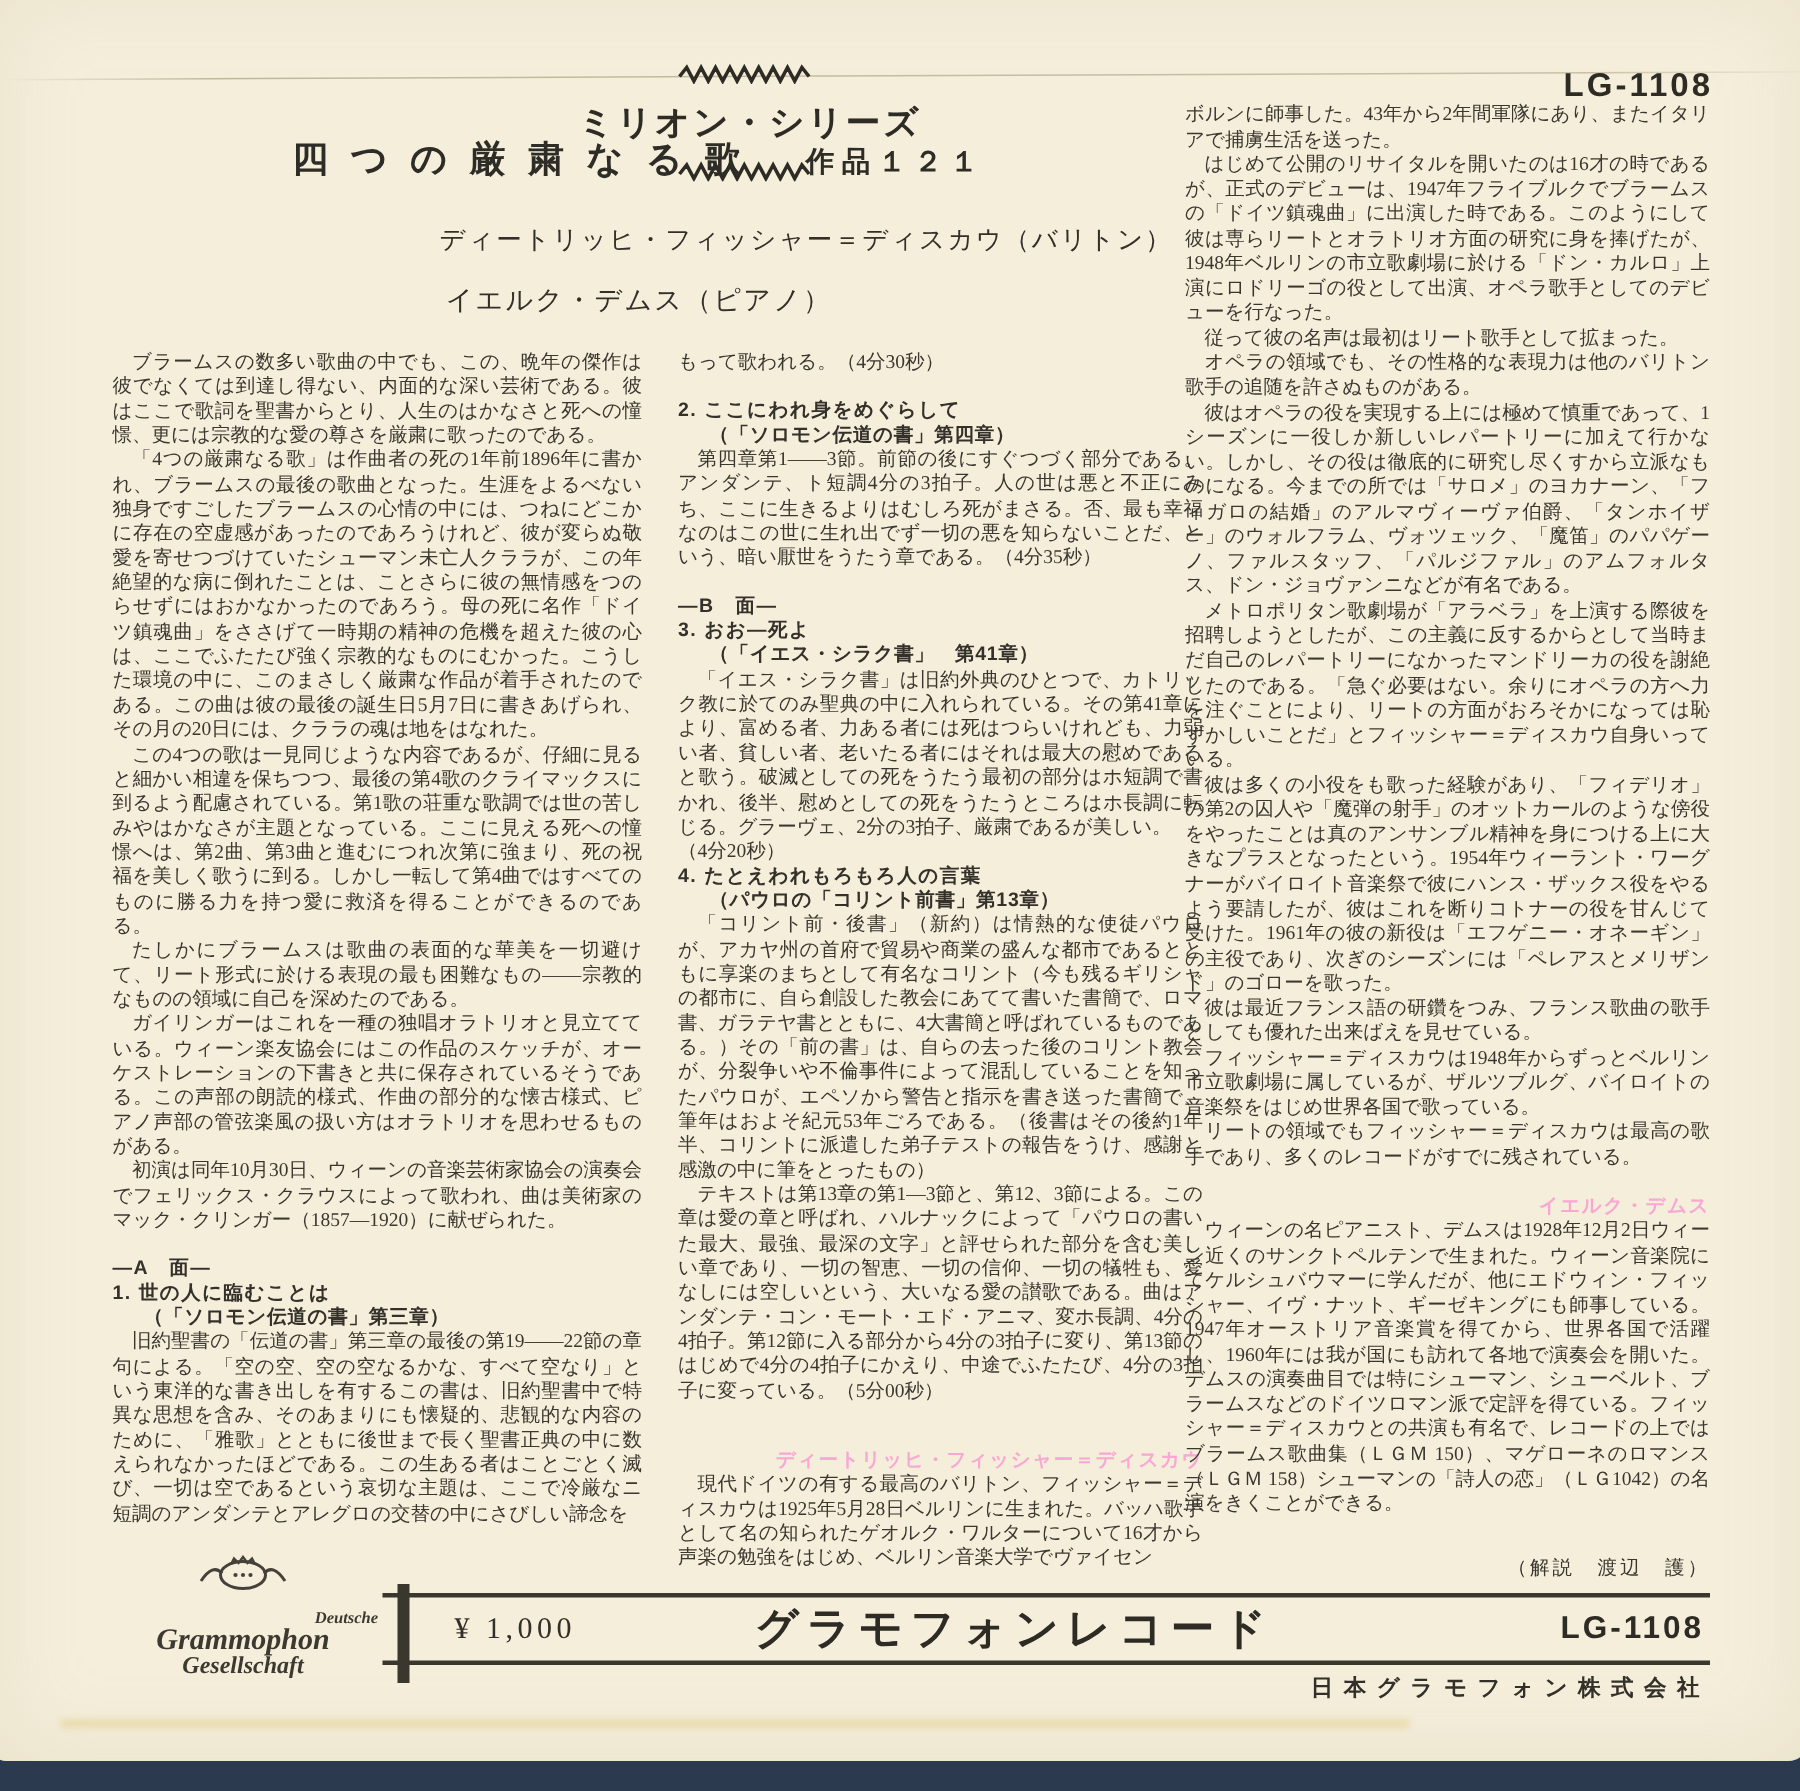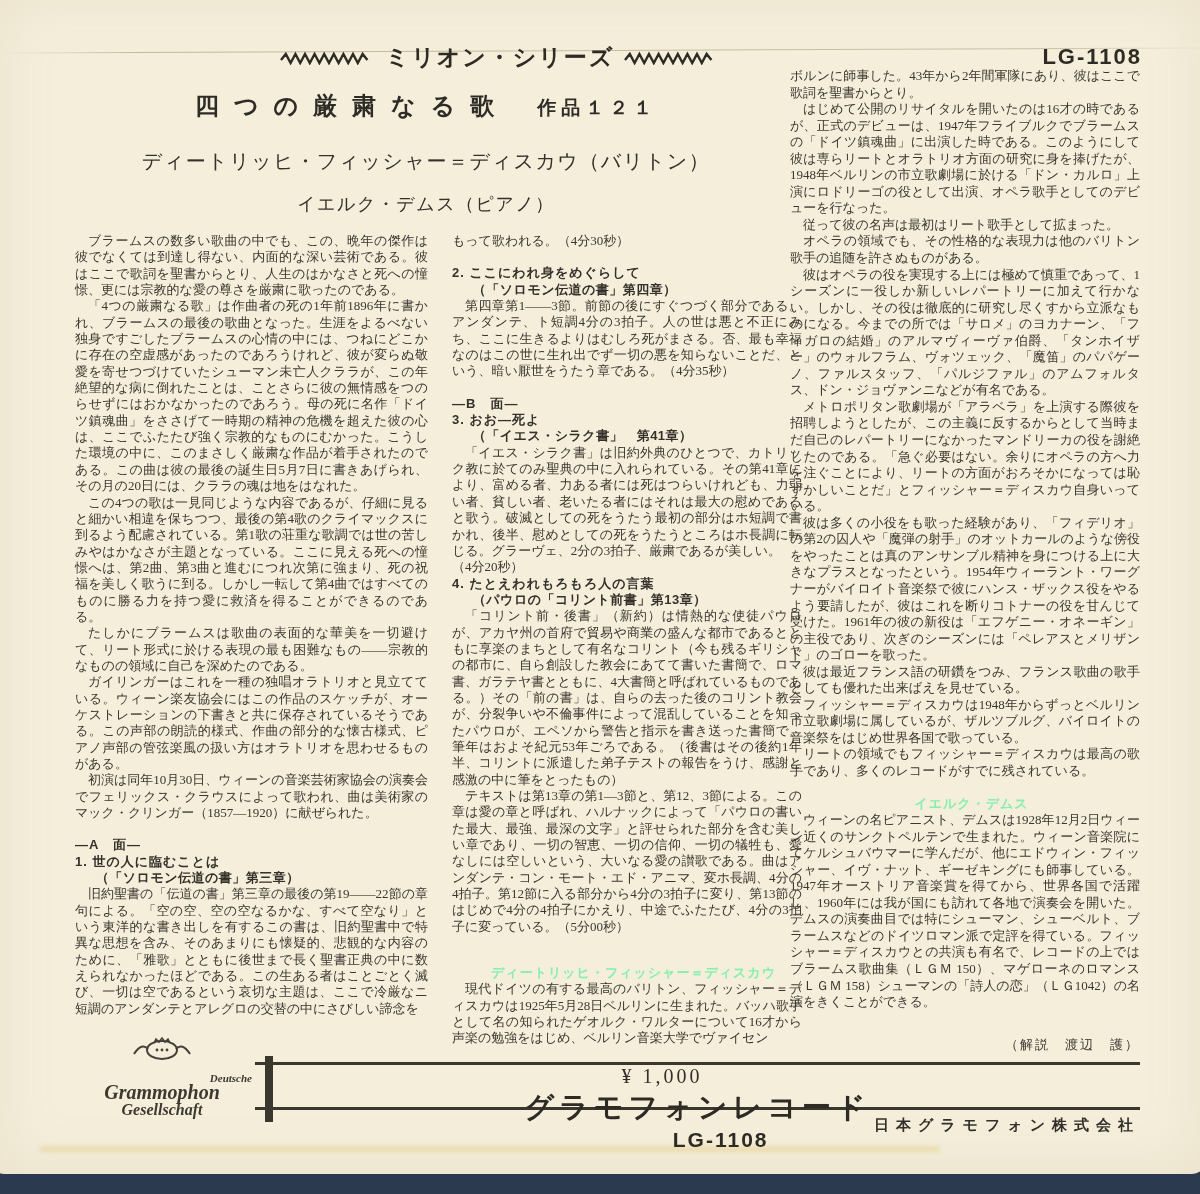--- a/index.html
+++ b/index.html
@@ -12,67 +12,67 @@
            box-shadow:inset 0 0 60px rgba(190,170,120,.18); }
   .flap-line { position:absolute; left:0; top:50px; width:1200px; height:1px;
                background:linear-gradient(90deg, rgba(160,148,110,.0), rgba(150,138,100,.55) 12%, rgba(150,138,100,.45) 88%, rgba(160,148,110,.05));
                transform:rotate(-0.25deg); }
   .smudge { position:absolute; left:40px; top:1146px; width:900px; height:6px;
             background:rgba(214,178,60,.25); filter:blur(2px); border-radius:3px; }
 
   
   .header-row { position:absolute; left:0; top:42px; width:1200px; height:34px; }
   .series-wrap { position:absolute; left:0; top:0; width:1000px; text-align:center; }
-  .series { display:inline-flex; align-items:center; gap:10px; }
+  .series { display:inline-flex; align-items:center; gap:10px;flex-direction:column; }
   .series-name { font-family:"Liberation Sans","DejaVu Sans",sans-serif; font-weight:900;
                  font-size:23px; letter-spacing:2px; color:#2d2b24; }
   .catalog-top { position:absolute; right:58px; top:2px;
                  font-family:"Liberation Sans","DejaVu Sans",sans-serif;
                  font-weight:700; font-size:22px; letter-spacing:2px; color:#2d2b24; }
 
   
   .title-block { position:absolute; left:70px; top:90px; width:712px; text-align:center; color:#2e2c26; }
   .album-title { display:inline; font-family:"Liberation Sans","DejaVu Sans",sans-serif;
                  font-weight:600; font-size:24px; letter-spacing:15px; }
   .opus { display:inline; font-family:"Liberation Sans","DejaVu Sans",sans-serif;
           font-weight:700; font-size:19px; letter-spacing:5px; margin-left:28px; }
   .performer1 { margin-top:26px; font-family:"Liberation Sans","DejaVu Sans",sans-serif;
-                font-weight:500; font-size:20px; letter-spacing:1.5px; color:#33302a; }
+                font-weight:500; font-size:17px; letter-spacing:1.5px; color:#33302a;text-align:right; }
   .performer2 { margin-top:17px; font-family:"Liberation Sans","DejaVu Sans",sans-serif;
                 font-weight:500; font-size:18px; letter-spacing:1.5px; color:#33302a; }
 
   
   .col { position:absolute; color:#3a372f; font-size:13px; line-height:16.35px;
          text-align:justify; }
   .col-left  { left:75px;  top:233px; width:353px; }
   .col-mid   { left:452px; top:233px; width:350px; }
   .col-right { left:790px; top:68px;  width:350px; line-height:16.55px; }
   .p { text-indent:1em; }
   .noind { text-indent:0; }
   .hd  { font-family:"Liberation Sans","DejaVu Sans",sans-serif; font-weight:700;
          letter-spacing:1px; color:#34312a; text-align:left; }
   .sub { font-family:"Liberation Sans","DejaVu Sans",sans-serif; font-weight:700;
          padding-left:1.6em; letter-spacing:.5px; color:#34312a; text-align:left; }
   .artist { font-family:"Liberation Sans","DejaVu Sans",sans-serif; font-weight:700;
-            padding-left:1em; letter-spacing:1px; color:#86efac; text-align:center; }
+            padding-left:1em; letter-spacing:1px; color:#f9a8d4; text-align:right; }
   .gap  { margin-top:16px; }
   .gap2 { margin-top:30px; }
   .tright { text-align:left; }
   .credit { text-align:right; margin-top:26px; letter-spacing:2px; }
 
   
   .footer-logo { position:absolute; left:72px; top:1036px; width:180px; text-align:center;
                  color:#3c3931; }
   .dgg-line1 { font-style:italic; font-weight:700; font-size:11px; margin-top:6px;text-align:right; }
   .dgg-line2 { font-style:italic; font-weight:700; font-size:20px; margin-top:-3px; }
   .dgg-line3 { font-style:italic; font-weight:700; font-size:16px; margin-top:-3px; }
 
   .footer-bar { position:absolute; left:255px; top:1062px; width:885px; height:48px;
                 border-top:3px solid #3a372f; border-bottom:3px solid #3a372f;
-                display:flex; align-items:center;flex-direction:column; }
+                display:flex; align-items:center; }
   .footer-divider { position:absolute; left:10px; top:-9px; width:8px; height:66px;
                     background:#3a372f; }
   .price { margin-left:48px; font-size:20px; letter-spacing:3px; color:#33302a; width:200px; }
   .brand { flex:1; font-family:"Liberation Sans","DejaVu Sans",sans-serif;
            font-weight:900; font-size:29px; letter-spacing:5px; color:#2d2b24; }
   .catalog-bottom { width:150px; text-align:right; padding-right:4px;
                     font-family:"Liberation Sans","DejaVu Sans",sans-serif;
                     font-weight:700; font-size:21px; letter-spacing:2px; color:#2d2b24; }
   .company { position:absolute; right:60px; top:1116px;
              font-family:"Liberation Sans","DejaVu Sans",sans-serif;
@@ -140,21 +140,21 @@
     <p class="tright">（4分20秒）</p>
     <p class="hd">4. たとえわれもろもろ人の言葉</p>
     <p class="sub">（パウロの「コリント前書」第13章）</p>
     <p class="p">「コリント前・後書」（新約）は情熱的な使徒パウロが、アカヤ州の首府で貿易や商業の盛んな都市であるとともに享楽のまちとして有名なコリント（今も残るギリシャの都市に、自ら創設した教会にあてて書いた書簡で、ロマ書、ガラテヤ書とともに、4大書簡と呼ばれているものである。）その「前の書」は、自らの去った後のコリント教会が、分裂争いや不倫事件によって混乱していることを知ったパウロが、エペソから警告と指示を書き送った書簡で、筆年はおよそ紀元53年ごろである。（後書はその後約1年半、コリントに派遣した弟子テストの報告をうけ、感謝と感激の中に筆をとったもの）</p>
     <p class="p">テキストは第13章の第1―3節と、第12、3節による。この章は愛の章と呼ばれ、ハルナックによって「パウロの書いた最大、最強、最深の文字」と評せられた部分を含む美しい章であり、一切の智恵、一切の信仰、一切の犠牲も、愛なしには空しいという、大いなる愛の讃歌である。曲はアンダンテ・コン・モート・エド・アニマ、変ホ長調、4分の4拍子。第12節に入る部分から4分の3拍子に変り、第13節のはじめで4分の4拍子にかえり、中途でふたたび、4分の3拍子に変っている。（5分00秒）</p>
     <p class="artist gap2">ディートリッヒ・フィッシャー＝ディスカウ</p>
     <p class="p">現代ドイツの有する最高のバリトン、フィッシャー＝ディスカウは1925年5月28日ベルリンに生まれた。バッハ歌手として名の知られたゲオルク・ワルターについて16才から声楽の勉強をはじめ、ベルリン音楽大学でヴァイセン</p>
   </div>
 
   <div class="col col-right">
-    <p class="p noind">ボルンに師事した。43年から2年間軍隊にあり、彼はここで歌詞を聖書からとり。</p>
+    <p class="p noind">ボルンに師事した。43年から2年間軍隊にあり、またイタリアで捕虜生活を送った。</p>
     <p class="p">はじめて公開のリサイタルを開いたのは16才の時であるが、正式のデビューは、1947年フライブルクでブラームスの「ドイツ鎮魂曲」に出演した時である。このようにして彼は専らリートとオラトリオ方面の研究に身を捧げたが、1948年ベルリンの市立歌劇場に於ける「ドン・カルロ」上演にロドリーゴの役として出演、オペラ歌手としてのデビューを行なった。</p>
     <p class="p">従って彼の名声は最初はリート歌手として拡まった。</p>
     <p class="p">オペラの領域でも、その性格的な表現力は他のバリトン歌手の追随を許さぬものがある。</p>
     <p class="p">彼はオペラの役を実現する上には極めて慎重であって、1シーズンに一役しか新しいレパートリーに加えて行かない。しかし、その役は徹底的に研究し尽くすから立派なものになる。今までの所では「サロメ」のヨカナーン、「フィガロの結婚」のアルマヴィーヴァ伯爵、「タンホイザー」のウォルフラム、ヴォツェック、「魔笛」のパパゲーノ、ファルスタッフ、「パルジファル」のアムフォルタス、ドン・ジョヴァンニなどが有名である。</p>
     <p class="p">メトロポリタン歌劇場が「アラベラ」を上演する際彼を招聘しようとしたが、この主義に反するからとして当時まだ自己のレパートリーになかったマンドリーカの役を謝絶したのである。「急ぐ必要はない。余りにオペラの方へ力を注ぐことにより、リートの方面がおろそかになっては恥ずかしいことだ」とフィッシャー＝ディスカウ自身いっている。</p>
     <p class="p">彼は多くの小役をも歌った経験があり、「フィデリオ」の第2の囚人や「魔弾の射手」のオットカールのような傍役をやったことは真のアンサンブル精神を身につける上に大きなプラスとなったという。1954年ウィーラント・ワーグナーがバイロイト音楽祭で彼にハンス・ザックス役をやるよう要請したが、彼はこれを断りコトナーの役を甘んじて受けた。1961年の彼の新役は「エフゲニー・オネーギン」の主役であり、次ぎのシーズンには「ペレアスとメリザンド」のゴローを歌った。</p>
     <p class="p">彼は最近フランス語の研鑽をつみ、フランス歌曲の歌手としても優れた出来ばえを見せている。</p>
     <p class="p">フィッシャー＝ディスカウは1948年からずっとベルリン市立歌劇場に属しているが、ザルツブルグ、バイロイトの音楽祭をはじめ世界各国で歌っている。</p>
     <p class="p">リートの領域でもフィッシャー＝ディスカウは最高の歌手であり、多くのレコードがすでに残されている。</p>
     <p class="artist gap">イエルク・デムス</p>

